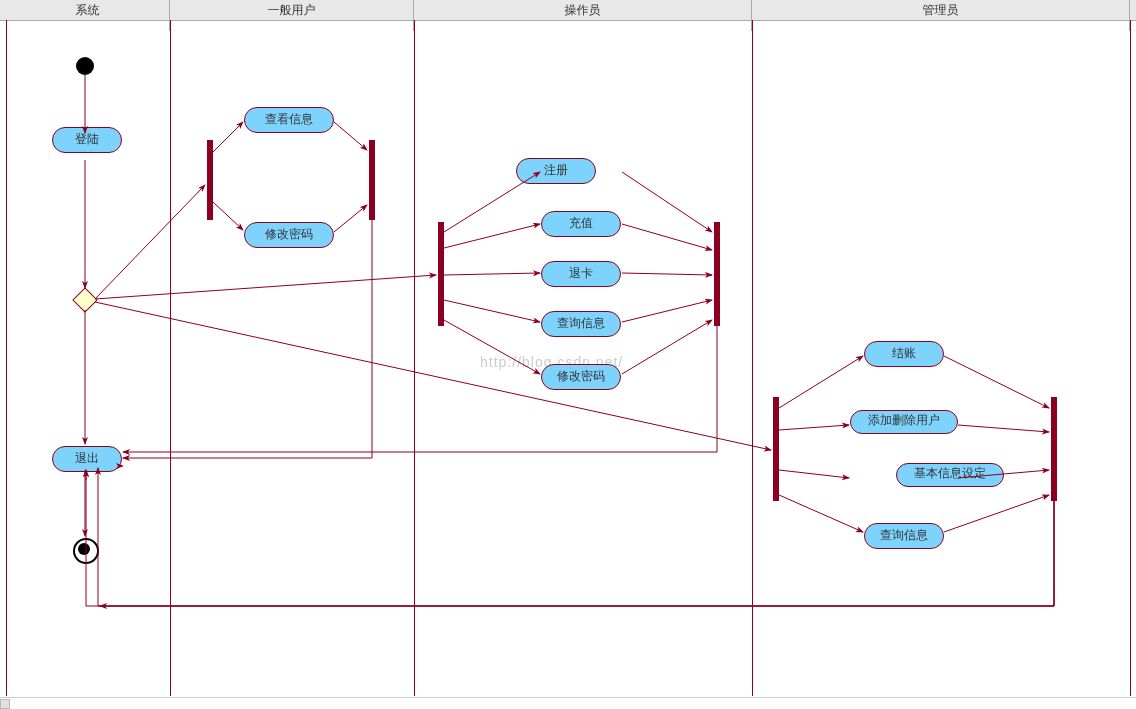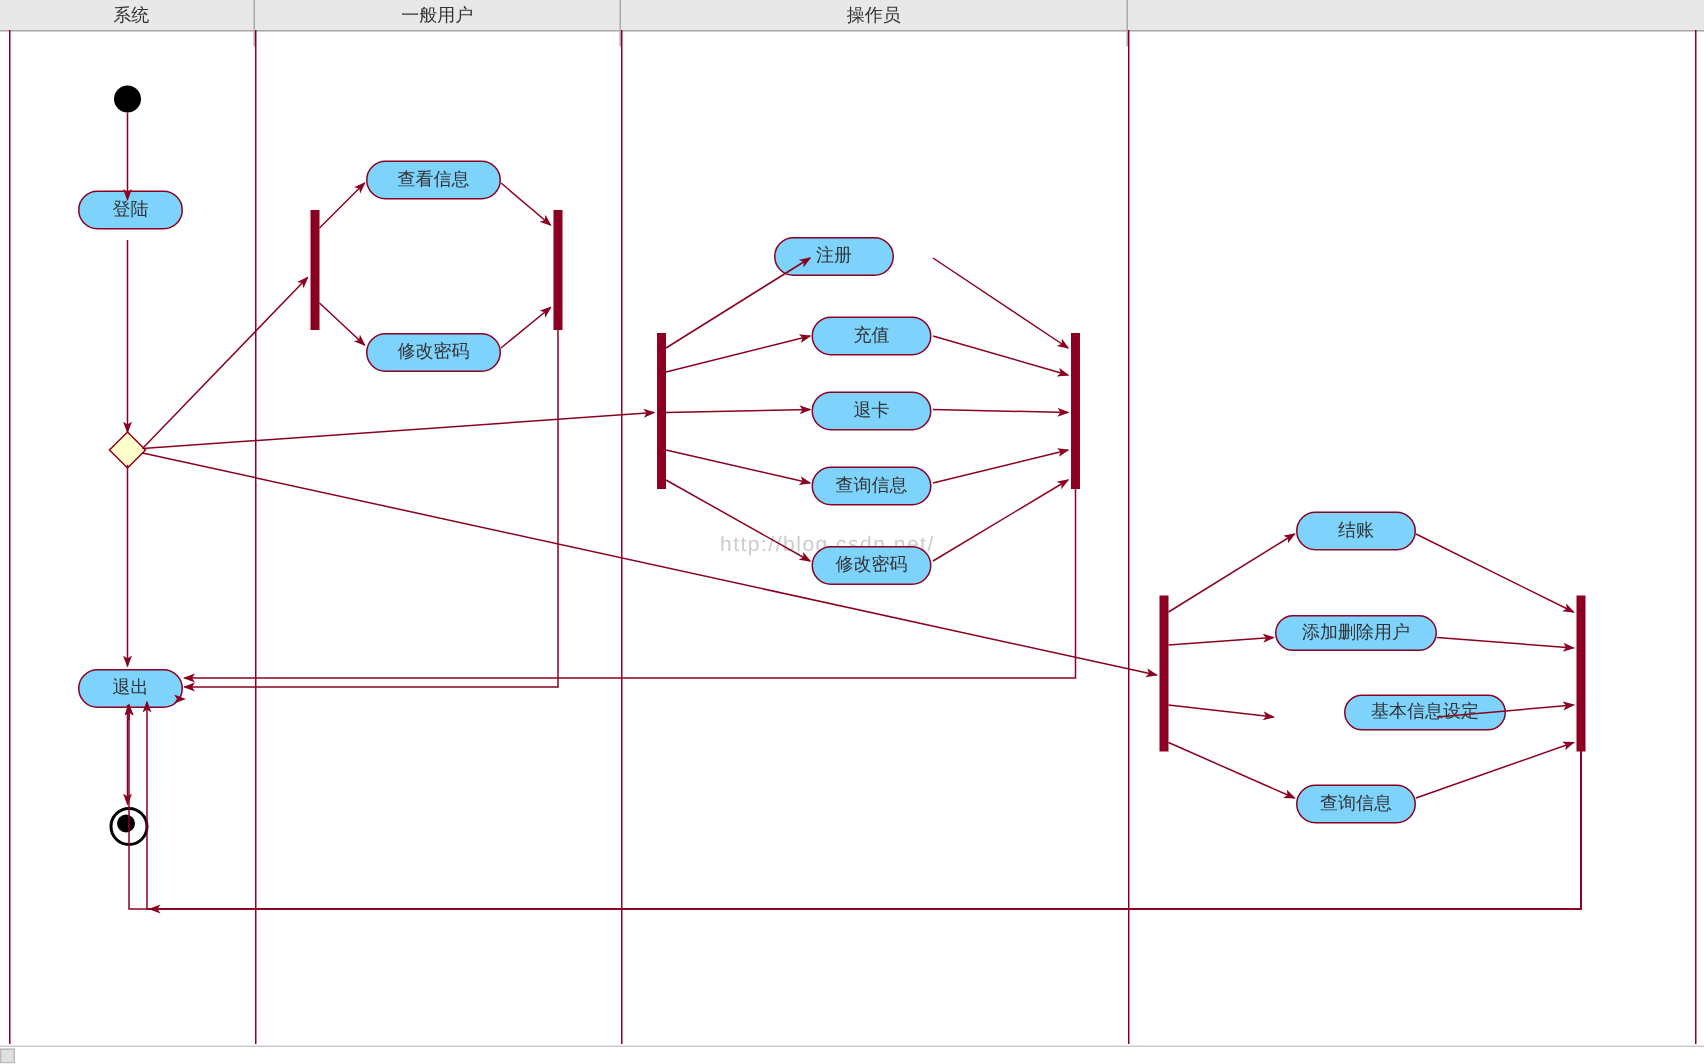--- a/index.html
+++ b/index.html
@@ -2,40 +2,41 @@
 <html><head>
 <meta charset="utf-8">
 <style>
 html,body{margin:0;padding:0;background:#fff;font-family:"Microsoft YaHei",Arial,sans-serif;font-size:12px;}
 .canvas{position:relative;width:1136px;height:709px;background:#fff;overflow:hidden;}
 .header{position:absolute;top:0;left:0;right:0;height:20px;background:#e8e8e8;border-bottom:1px solid #aaa;}
 .swimhead{position:absolute;top:0;height:31px;line-height:20px;text-align:center;color:#333;border-right:1px solid #aaa;box-sizing:border-box;}
 .swimhead:first-child{border-left:1px solid #aaa;}
 .lane-border{position:absolute;top:20px;bottom:13px;width:0;border-left:1px solid #8B0020;}
 .activity{position:absolute;padding:4px 12px;background:#7dd3fc;border:1px solid #8B0020;border-radius:14px;text-align:center;color:#333;min-width:60px;box-sizing:border-box;line-height:1.3;}
-.activity.tall{padding:3px 8px;}
+.activity.tall{padding:3px 8px;font-family:Liberation Mono, monospace;}
 .startnode{position:absolute;width:18px;height:18px;background:#000;border-radius:50%;}
 .finalnode{position:absolute;width:22px;height:22px;background:#fff;border:2px solid #000;border-radius:50%;}
 .finalnode::after{content:"";position:absolute;top:3px;left:3px;width:12px;height:12px;background:#000;border-radius:50%;}
 .decision{position:absolute;width:16px;height:16px;background:#FFFFCC;border:1px solid #8B0020;transform:rotate(45deg);}
 .bar{position:absolute;width:6px;background:#8B0020;}
 svg.flows{position:absolute;top:0;left:0;width:1136px;height:709px;pointer-events:none;}
 .watermark{position:absolute;color:#ccc;font-size:14px;letter-spacing:1px;}
 .scroll-corner{position:absolute;left:0;bottom:0;width:10px;height:10px;background:#e0e0e0;border:1px solid #bbb;box-sizing:border-box;}
 .ruler{position:absolute;left:0;right:0;bottom:11px;height:1px;background:#ccc;}
 </style>
 </head>
 <body>
 
 <div class="canvas">
 
   <div class="header"></div>
   <div class="swimhead" style="left:6px;width:164px">系统</div>
   <div class="swimhead" style="left:414px;width:338px">操作员</div>
   <div class="swimhead" style="left:170px;width:244px">一般用户</div>
+  <div class="swimhead" style="left:752px;width:378px">管理员</div>
 
   <div class="lane-border" style="left:6px"></div>
   <div class="lane-border" style="left:170px"></div>
   <div class="lane-border" style="left:414px"></div>
   <div class="lane-border" style="left:752px"></div>
   <div class="lane-border" style="left:1130px"></div>
 
   <div class="watermark" style="left:480px;top:354px">http://blog.csdn.net/</div>
 
   <div class="startnode" style="left:76px;top:57px"></div>

